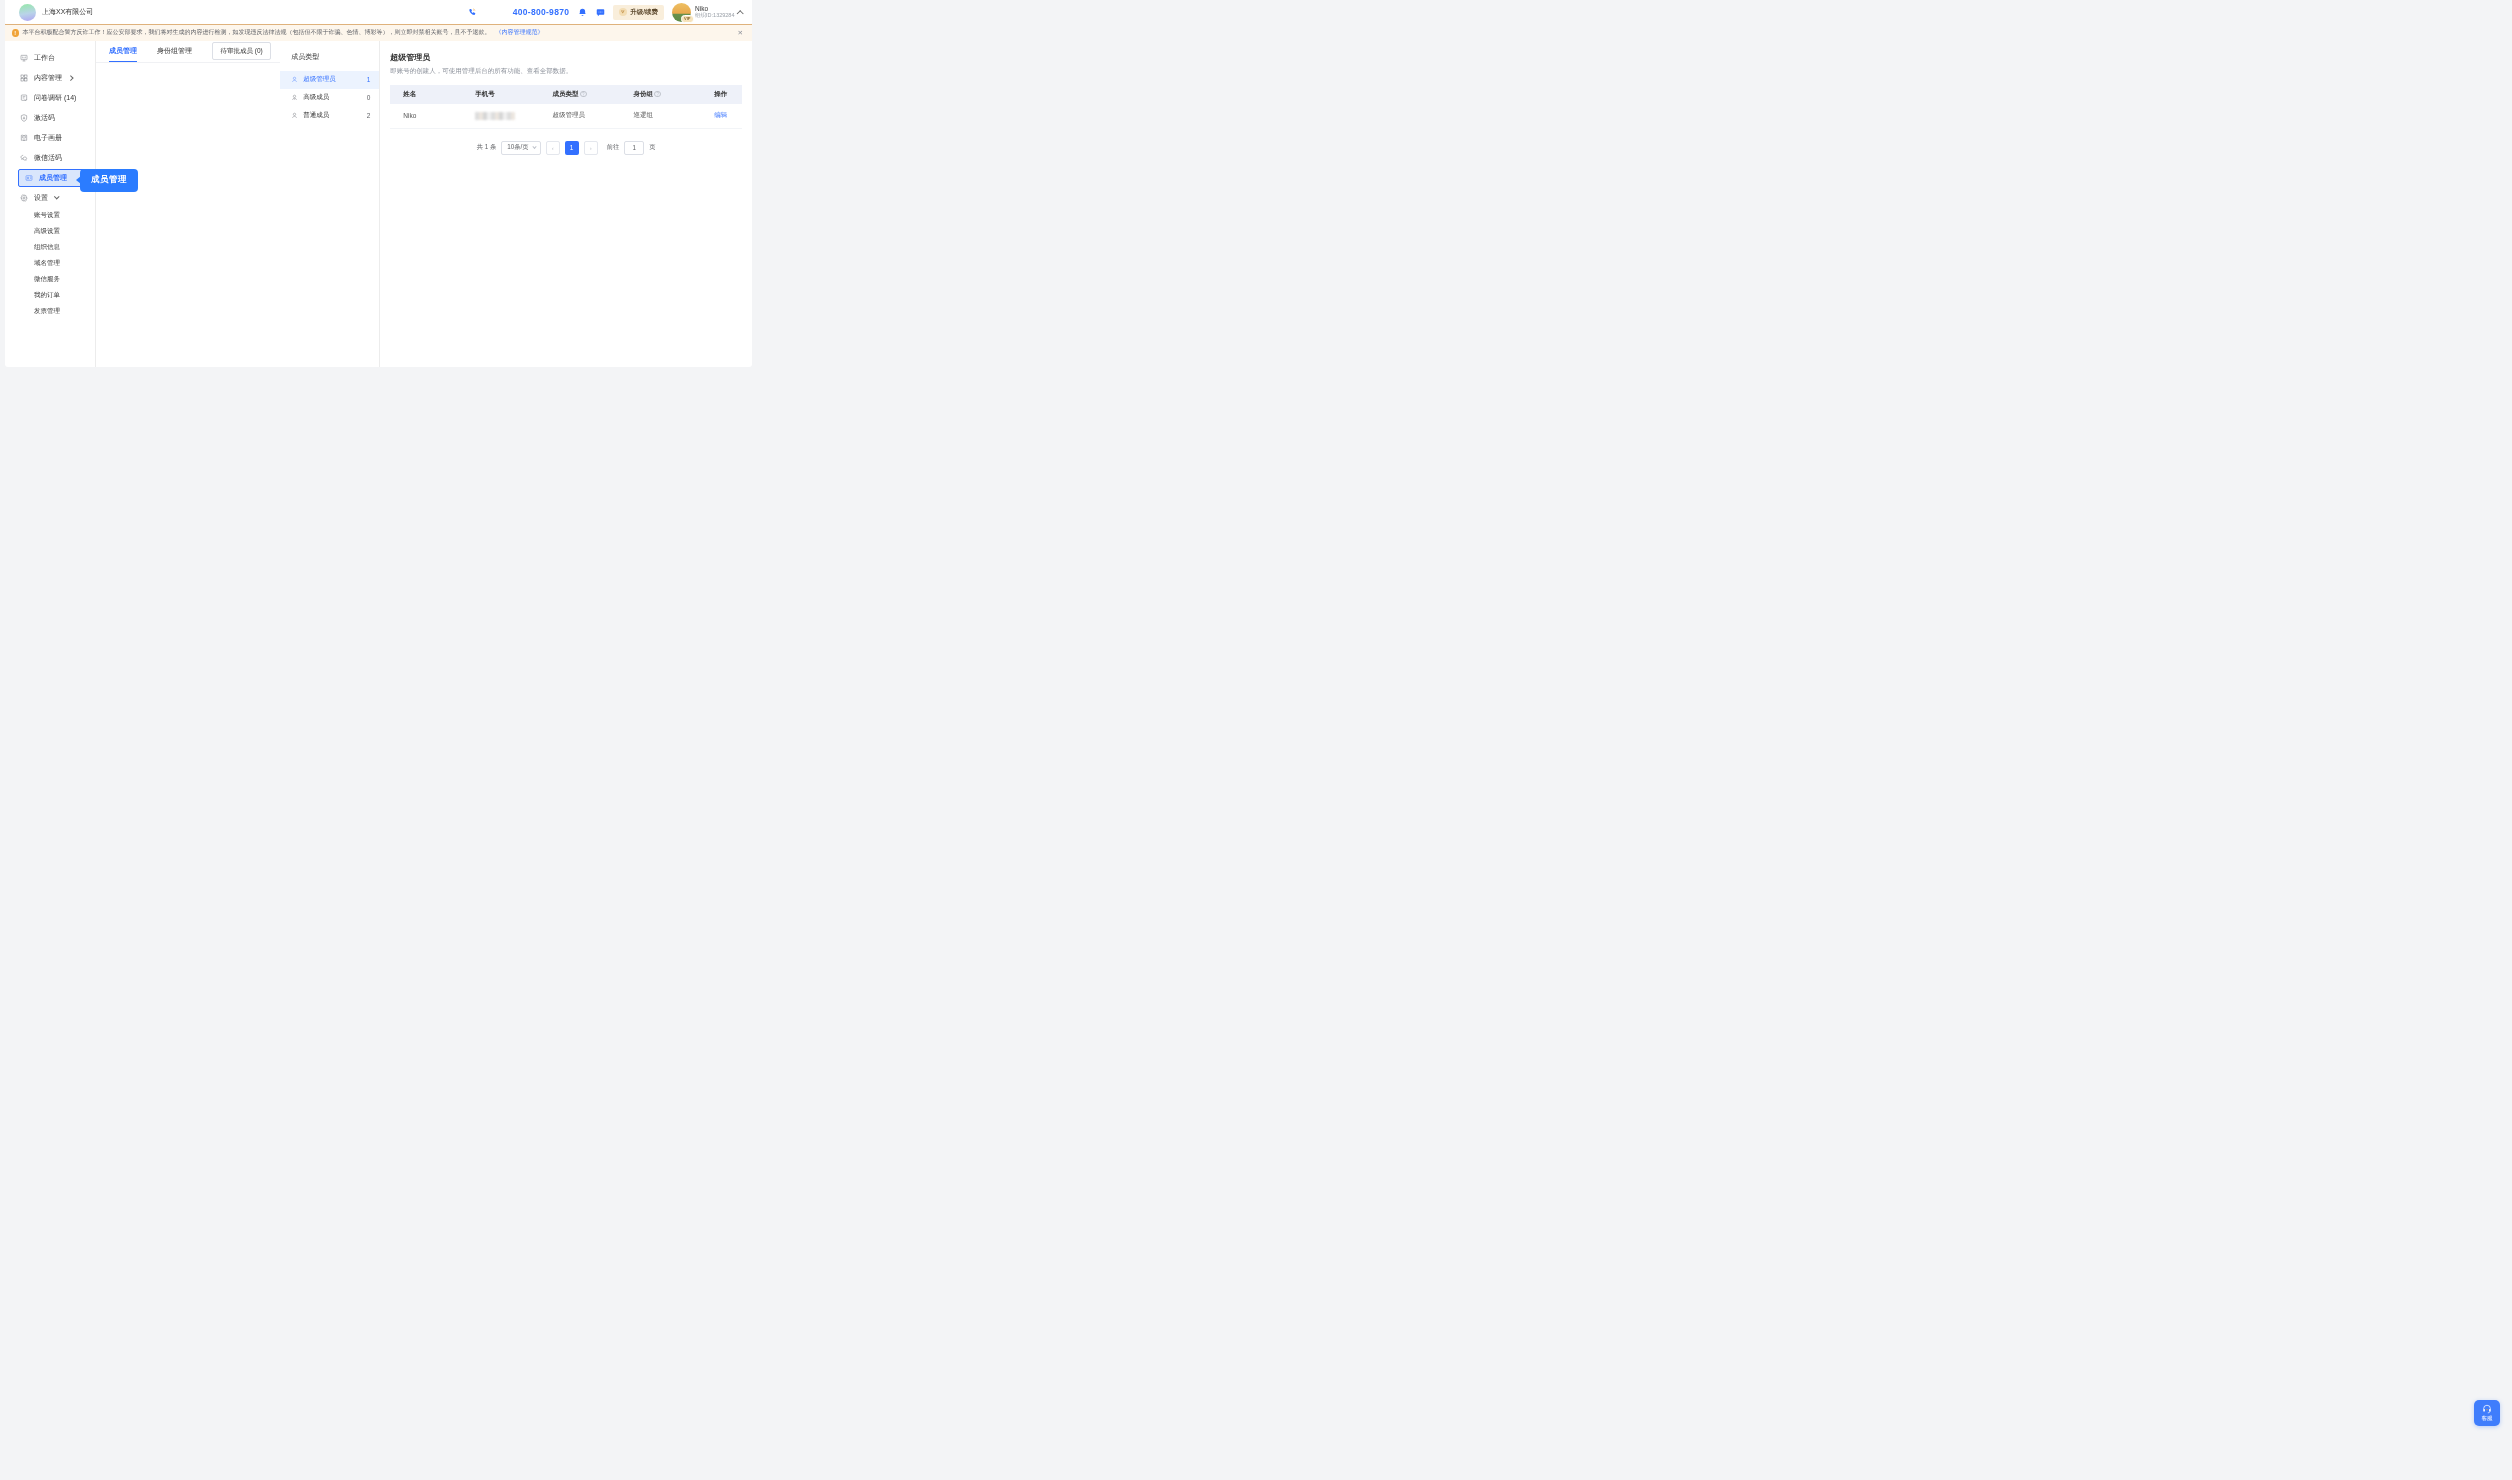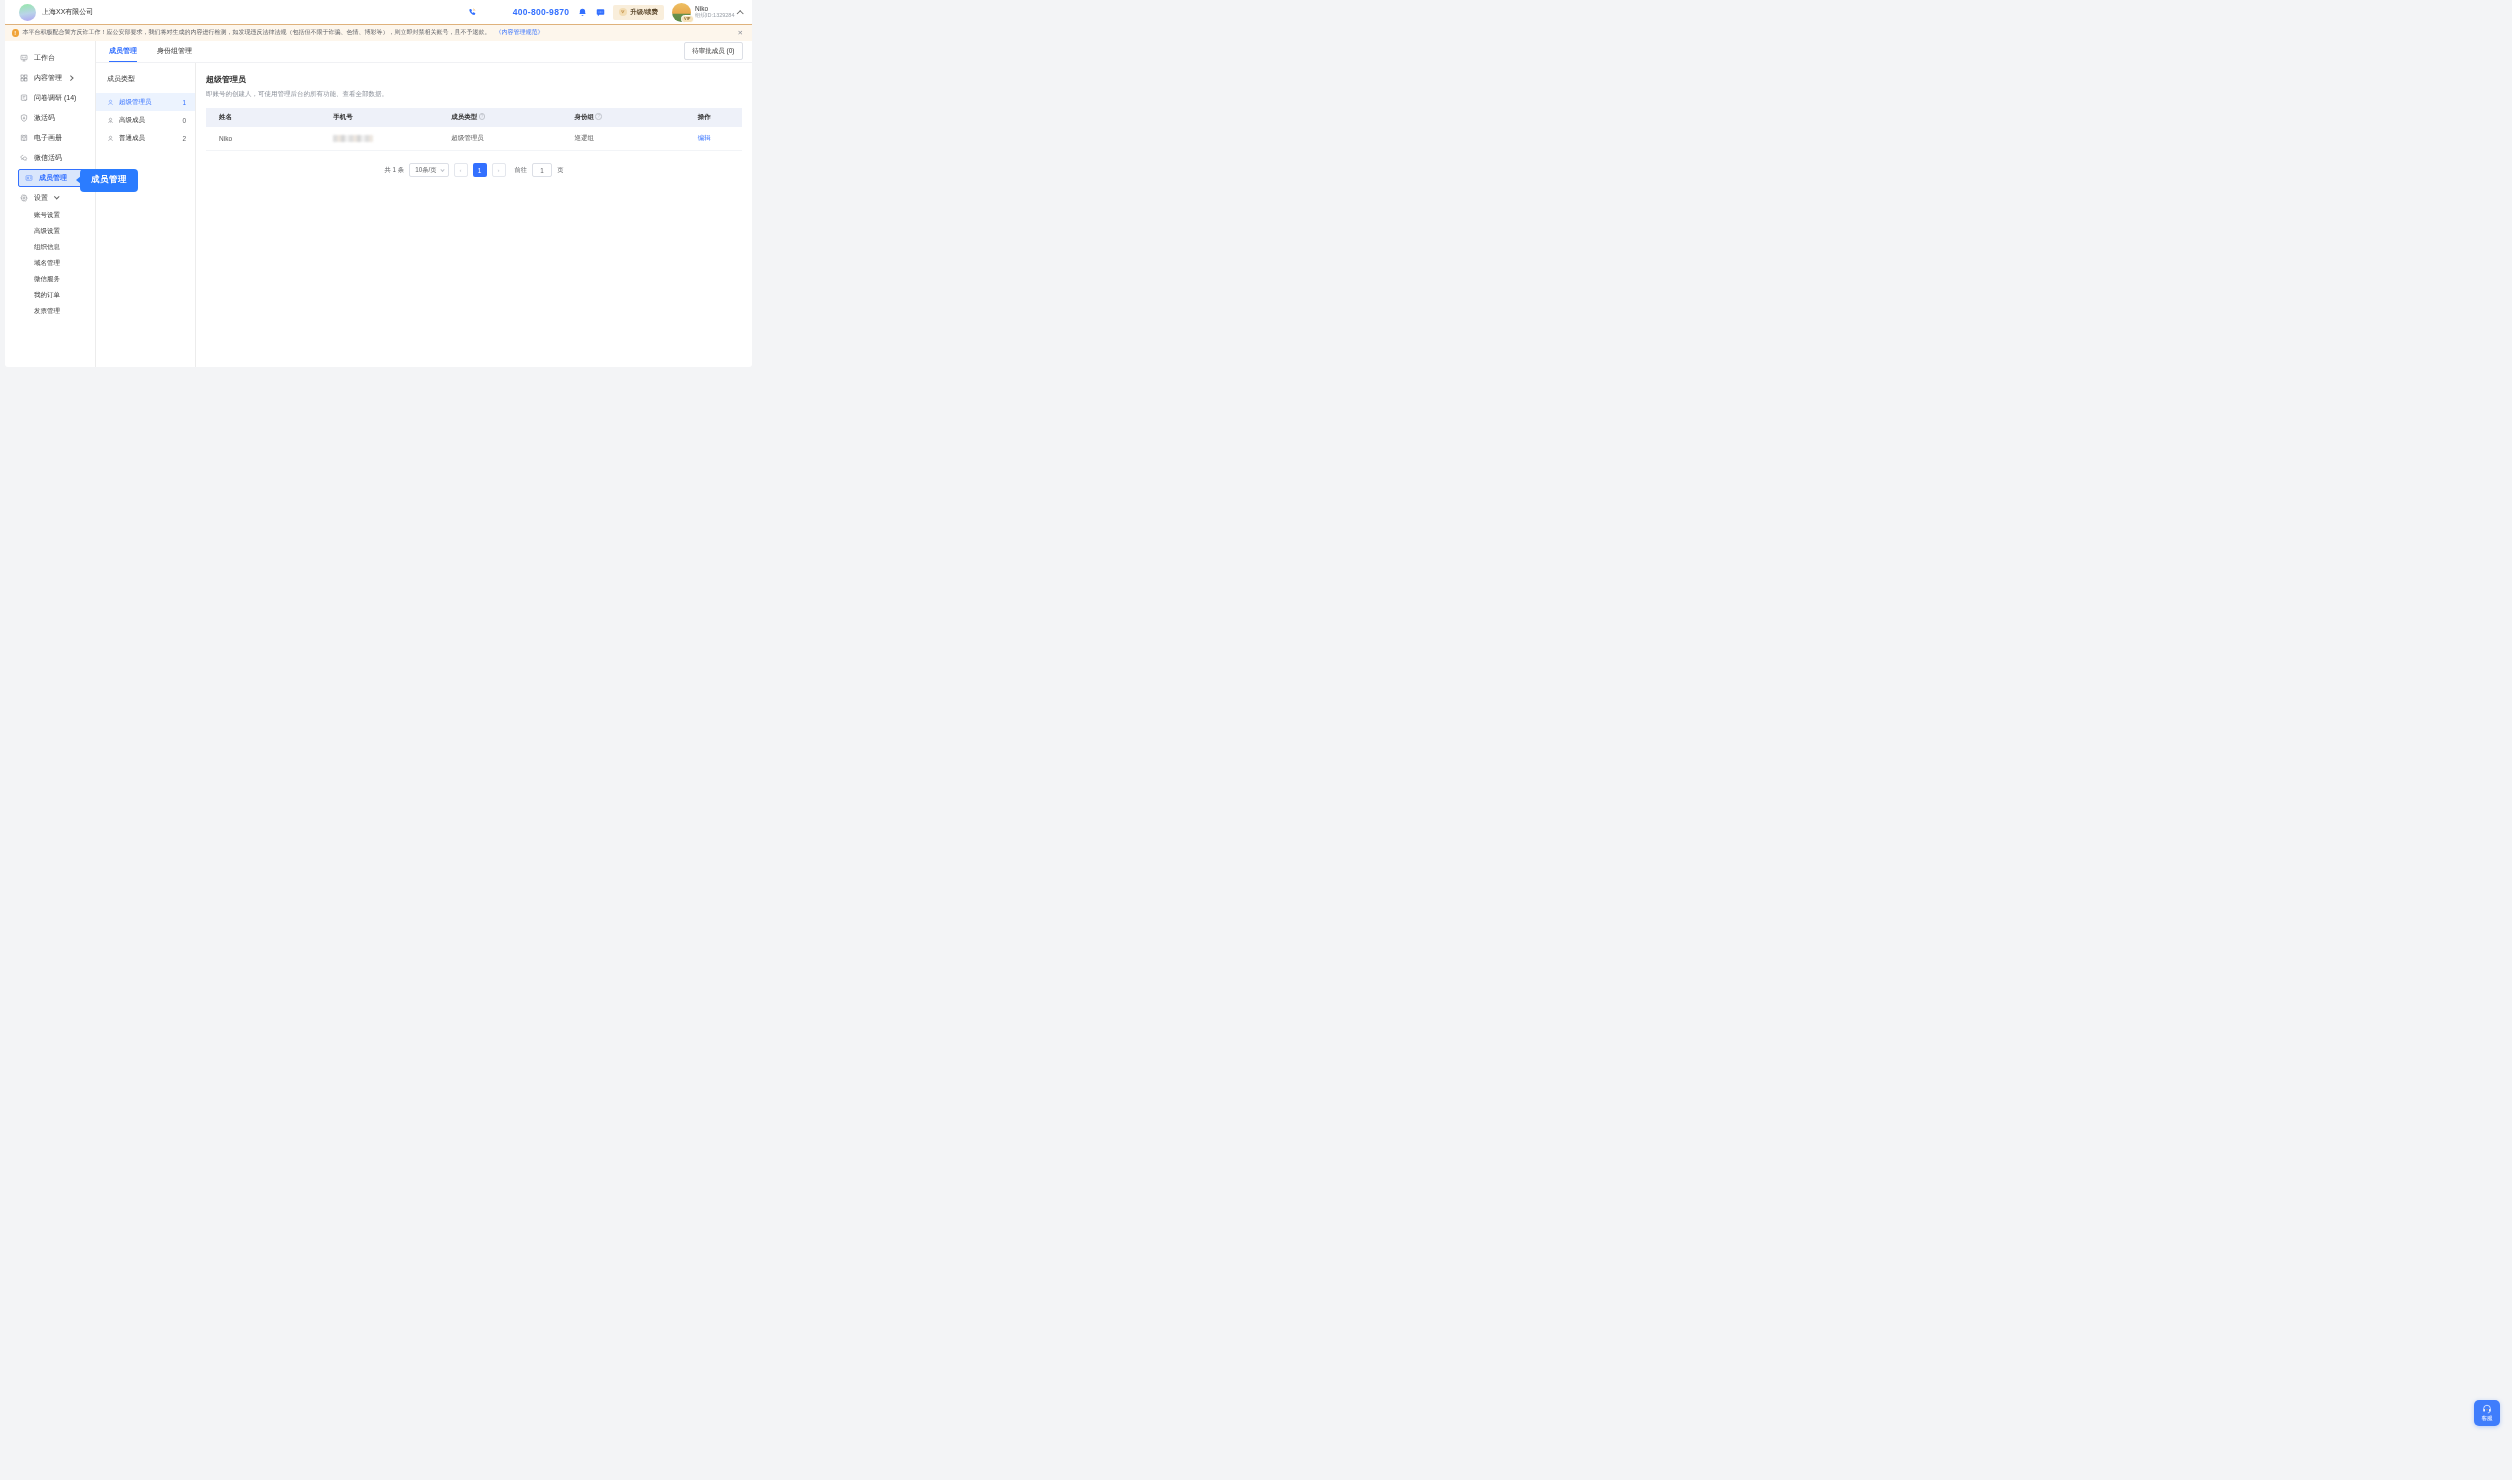--- a/index.html
+++ b/index.html
@@ -44,21 +44,21 @@
   .s-item .arrow-r { width:3.5px; height:3.5px; border-right:0.7px solid #666; border-top:0.7px solid #666; transform:rotate(45deg); margin-left:1px; }
   .s-item .arrow-d { width:3.5px; height:3.5px; border-right:0.7px solid #666; border-bottom:0.7px solid #666; transform:rotate(45deg) translate(-1px,-1px); margin-left:1px; }
   .s-item.selected-box { height:18px; margin:1px 7px 1px 13px; padding-left:6px; border:1px solid #3370ff; background:#d9e6fc; border-radius:2px; color:#3370ff; font-weight:bold; }
   .s-sub { height:16px; display:flex; align-items:center; padding-left:29px; font-size:6.5px; color:#333; cursor:pointer; }
 
   
   .callout { position:absolute; left:75px; top:128px; background:#2b7cff; color:#fff; font-size:8.5px; font-weight:bold; padding:5.5px 11px; border-radius:4px; z-index:5; letter-spacing:0.5px; }
   .callout::before { content:""; position:absolute; left:-4.5px; top:50%; transform:translateY(-50%); border-top:4px solid transparent; border-bottom:4px solid transparent; border-right:5px solid #2b7cff; }
 
   
-  .right-pane { flex:1; display:flex; flex-direction:column; min-width:0; }
+  .right-pane { flex:1; display:flex; flex-direction:row; min-width:0; }
   .tabbar { height:22.6px; display:flex; align-items:stretch; border-bottom:0.5px solid #f0f1f4; padding:0 9px 0 13px; }
   .tab { font-size:7px; display:flex; align-items:center; margin-right:20px; cursor:pointer; color:#333; border-bottom:1px solid transparent; }
   .tab.active { color:#3370ff; font-weight:bold; border-bottom-color:#3370ff; }
   .pending-btn { margin-left:auto; align-self:center; border:0.5px solid #dcdfe6; border-radius:2px; background:#fff; font-size:6.5px; color:#333; padding:3.5px 7.5px; cursor:pointer; }
 
   .below-tabs { display:flex; flex:1; min-height:0; }
 
   
   .types-col { width:100px; flex:none; border-right:0.5px solid #ececec; padding-top:11px; }
   .types-title { font-size:7px; color:#333; padding-left:11px; margin-bottom:9px; }

